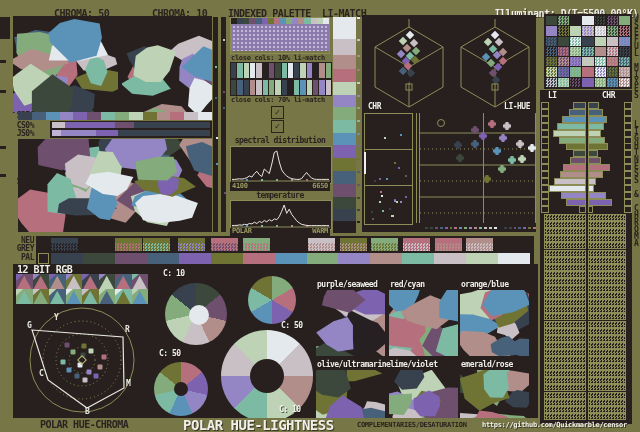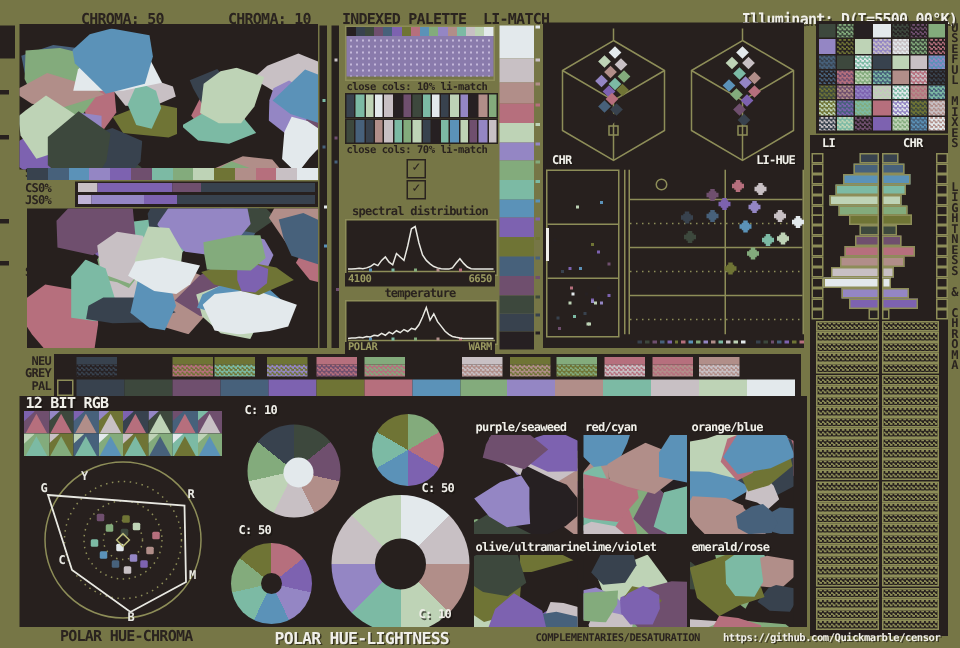--- a/index.html
+++ b/index.html
@@ -1,21 +1,21 @@
 <!DOCTYPE html>
 <html><head>
 <meta charset="utf-8">
 <style>
   html,body{margin:0;padding:0}
   #screen{position:relative;width:640px;height:432px;background:#767646;overflow:hidden;
     font-family:"DejaVu Sans Mono",monospace;font-weight:bold;color:#2a231f;}
   .abs{position:absolute}
   .dark{background:#27201e}
   .t10{font-size:10px;line-height:9px;letter-spacing:-0.5px;white-space:nowrap}
-  .t9{font-size:11px;line-height:9px;letter-spacing:-0.5px;white-space:nowrap}
+  .t9{font-size:14px;line-height:9px;letter-spacing:-0.5px;white-space:nowrap}
   .t8{font-size:8px;line-height:8px;letter-spacing:-0.5px;white-space:nowrap}
   .t7{font-size:7px;line-height:7px;letter-spacing:-0.3px;white-space:nowrap}
   .t6{font-size:6.5px;line-height:6.5px;letter-spacing:-0.3px;white-space:nowrap}
   .w{color:#f0efe9;text-shadow:1px 1px 0 rgba(25,20,15,.65)}
   .k{color:#9a9a60}
   .ctr{text-align:center}
   .rgt{text-align:right}
   .vert{writing-mode:vertical-rl;text-orientation:upright;letter-spacing:-2px}
   .pane{position:absolute;overflow:hidden}
   .obox{border:1px solid #55502d}

